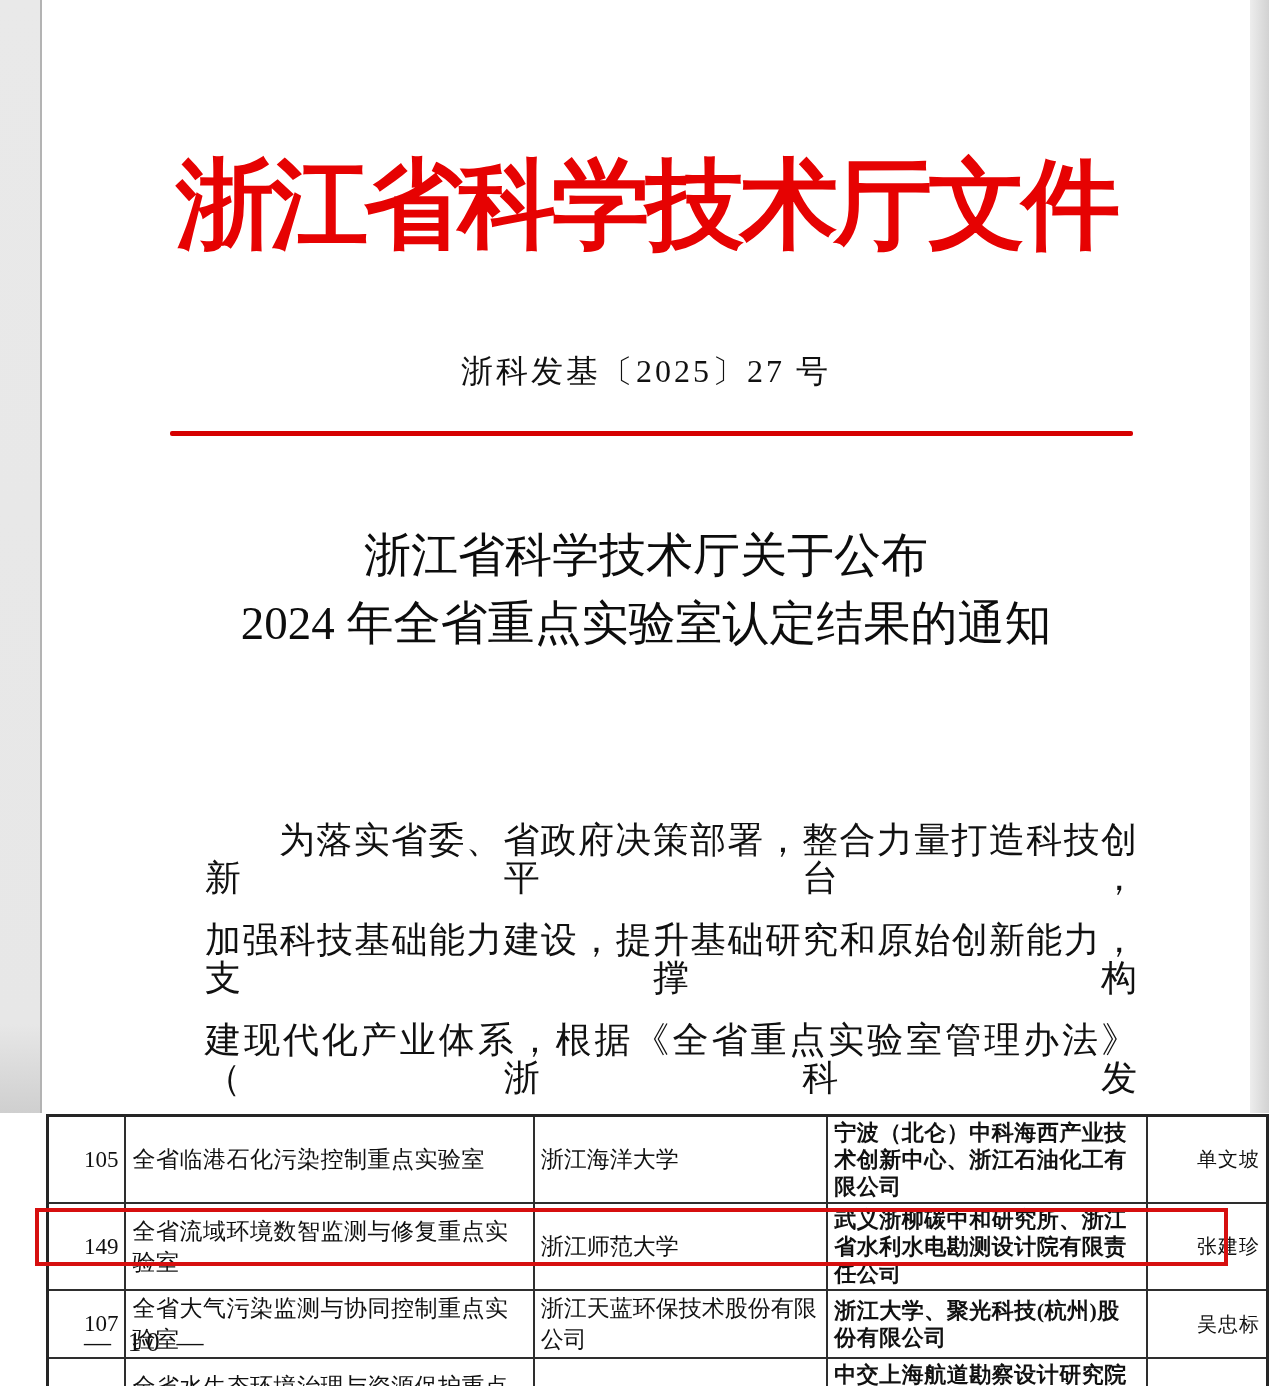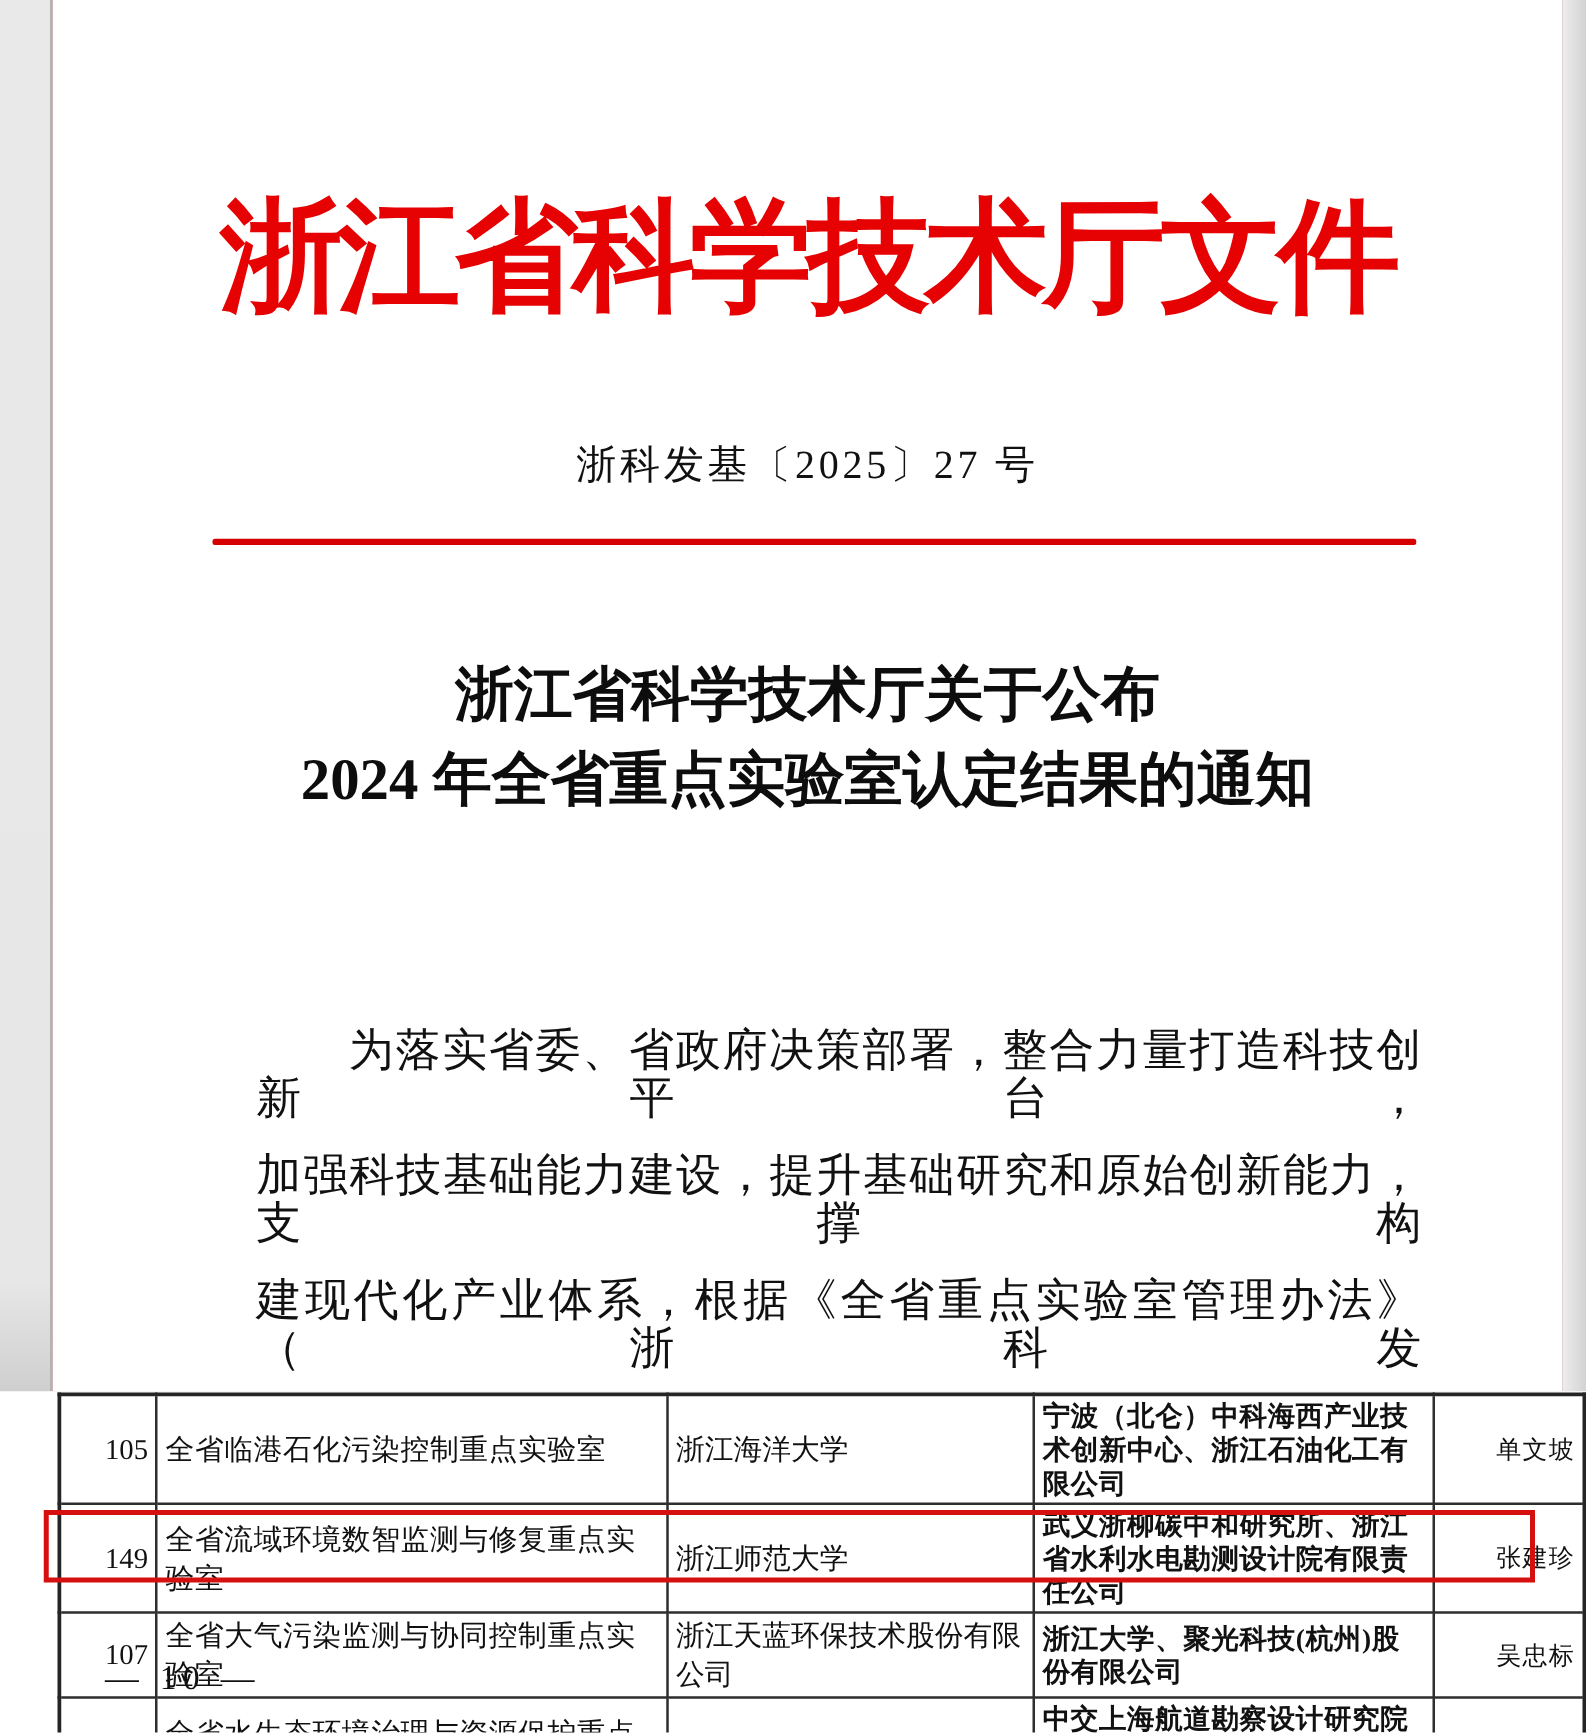--- a/index.html
+++ b/index.html
@@ -3,21 +3,21 @@
 <meta charset="utf-8">
 <style>
   html,body{margin:0;padding:0;}
   body{
     width:1269px;height:1386px;position:relative;overflow:hidden;
     background:#ffffff;
     font-family:"Liberation Serif","DejaVu Serif",serif;
     color:#1a1a1a;
   }
   
-  .top-section{position:absolute;left:0;top:0;width:1269px;height:1113px;background:#7f1d1d;}
+  .top-section{position:absolute;left:0;top:0;width:1269px;height:1113px;background:#f0abfc;}
   .gray-left{
     position:absolute;left:0;top:0;width:40px;height:1113px;
     background:linear-gradient(to bottom,#e9e9e9 0%,#e7e7e7 92%,#cfcfcf 100%);
     border-right:2px solid #b3b3b3;
   }
   .gray-right{
     position:absolute;right:0;top:0;width:19px;height:1113px;
     background:linear-gradient(to right,#ededed,#d2d2d2);
     border-left:1px solid #c9c9c9;
   }
@@ -32,21 +32,21 @@
   .doc-number{
     position:absolute;left:0;top:350px;width:100%;
     text-align:center;font-size:32px;letter-spacing:3px;color:#111;
   }
   .red-rule{
     position:absolute;left:128px;top:431px;width:963px;height:5px;
     background:#d60000;border-radius:2px;
   }
   .notice-title{
     position:absolute;left:0;width:100%;text-align:center;
-    font-size:47px;font-weight:bold;color:#0d0d0d;white-space:nowrap;
+    font-size:47px;font-weight:normal;color:#0d0d0d;white-space:nowrap;
   }
   .notice-title.line1{top:524px;}
   .notice-title.line2{top:592px;}
 
   .salutation{
     position:absolute;left:163px;top:722px;
     font-size:36px;color:#111;
   }
   .body-text{
     position:absolute;left:163px;top:780px;width:932px;

